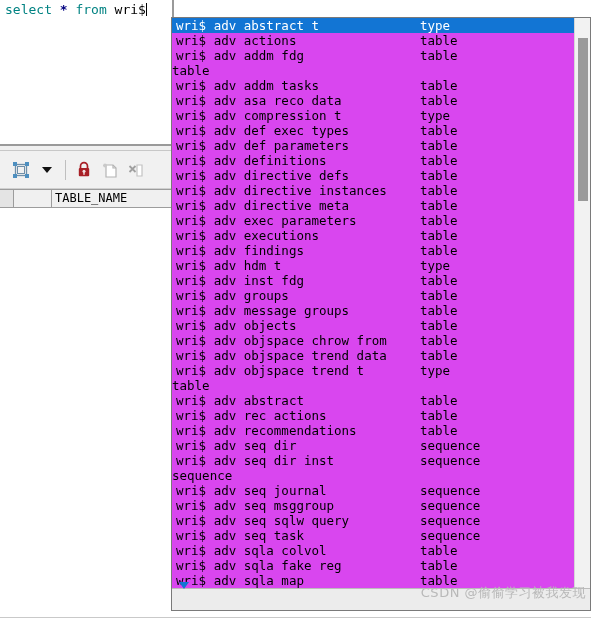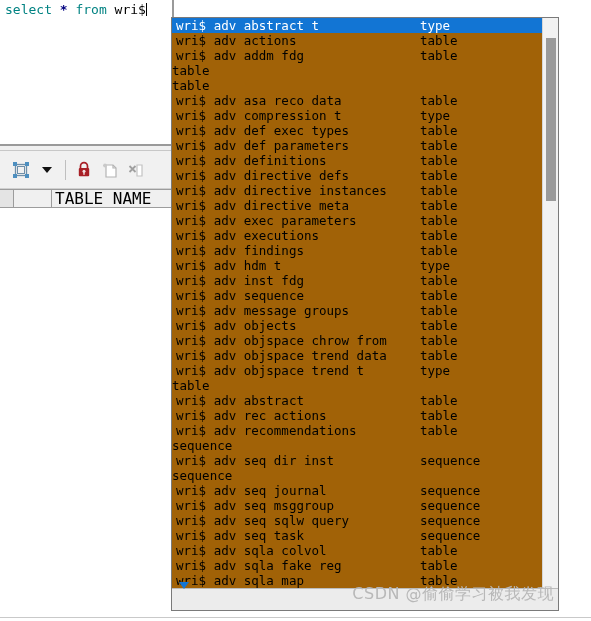--- a/index.html
+++ b/index.html
@@ -110,40 +110,40 @@
     height: 19px;
     background: #f0f0f0;
     border-top: 1px solid #9c9c9c;
     border-bottom: 1px solid #9c9c9c;
     box-sizing: border-box;
   }
   .gh-cell {
     border-right: 1px solid #9c9c9c;
     box-sizing: border-box;
     font-family: "DejaVu Sans Mono", monospace;
-    font-size: 16px;
+    font-size: 12px;
     line-height: 17px;
     color: #000;
     padding-left: 3px;
     overflow: hidden;
     white-space: nowrap;
   }
   .gh-corner { width: 14px; background: #e4e4e4; }
   .gh-num    { width: 38px; background: #f0f0f0; }
   .gh-name   { width: 122px; background: #f0f0f0; }
   #grid-body { background: #ffffff; height: 410px; }
 
   
   #autocomplete {
     position: absolute;
     left: 171px;
     top: 17px;
-    width: 388px;
+    width: 420px;
     height: 594px;
-    background: #a16207;
+    background: #d946ef;
     border: 1px solid #7a7a7a;
     box-sizing: border-box;
     overflow: hidden;
   }
   #ac-list {
     position: absolute;
     left: 0;
     top: 0;
     right: 16px;
     bottom: 22px;
@@ -211,21 +211,21 @@
     width: 0; height: 0;
     border-left: 5px solid transparent;
     border-right: 5px solid transparent;
     border-top: 7px solid #1275d4;
   }
   #watermark {
     position: absolute;
     right: 4px;
     top: -5px;
     font-family: "DejaVu Sans", sans-serif;
-    font-size: 16px;
+    font-size: 13px;
     color: #b8b8b8;
     white-space: nowrap;
     letter-spacing: 0.5px;
     text-align: right;
   }
 
   
   #page-bottom {
     position: absolute;
     left: 0;
@@ -312,20 +312,21 @@
         <div class="ac-type">table</div>
       </div>
       <div class="ac-row">
         <div class="ac-name">wri$ adv addm fdg</div>
         <div class="ac-type">table</div>
       </div>
       <div class="ac-row">
         <div class="ac-type">table</div>
       </div>
       <div class="ac-row">
+        <div class="ac-name">wri$ adv addm tasks</div>
         <div class="ac-type">table</div>
       </div>
       <div class="ac-row">
         <div class="ac-name">wri$ adv asa reco data</div>
         <div class="ac-type">table</div>
       </div>
       <div class="ac-row">
         <div class="ac-name">wri$ adv compression t</div>
         <div class="ac-type">type</div>
       </div>
@@ -367,21 +368,21 @@
       </div>
       <div class="ac-row">
         <div class="ac-name">wri$ adv hdm t</div>
         <div class="ac-type">type</div>
       </div>
       <div class="ac-row">
         <div class="ac-name">wri$ adv inst fdg</div>
         <div class="ac-type">table</div>
       </div>
       <div class="ac-row">
-        <div class="ac-name">wri$ adv sequence</div>
+        <div class="ac-name">wri$ adv groups</div>
         <div class="ac-type">table</div>
       </div>
       <div class="ac-row">
         <div class="ac-name">wri$ adv message groups</div>
         <div class="ac-type">table</div>
       </div>
       <div class="ac-row">
         <div class="ac-name">wri$ adv objects</div>
         <div class="ac-type">table</div>
       </div>
@@ -406,20 +407,21 @@
       </div>
       <div class="ac-row">
         <div class="ac-name">wri$ adv rec actions</div>
         <div class="ac-type">table</div>
       </div>
       <div class="ac-row">
         <div class="ac-name">wri$ adv recommendations</div>
         <div class="ac-type">table</div>
       </div>
       <div class="ac-row">
+        <div class="ac-name">wri$ adv seq dir</div>
         <div class="ac-type">sequence</div>
       </div>
       <div class="ac-row">
         <div class="ac-name">wri$ adv seq dir inst</div>
         <div class="ac-type">sequence</div>
       </div>
       <div class="ac-row">
         <div class="ac-type">sequence</div>
       </div>
       <div class="ac-row">

